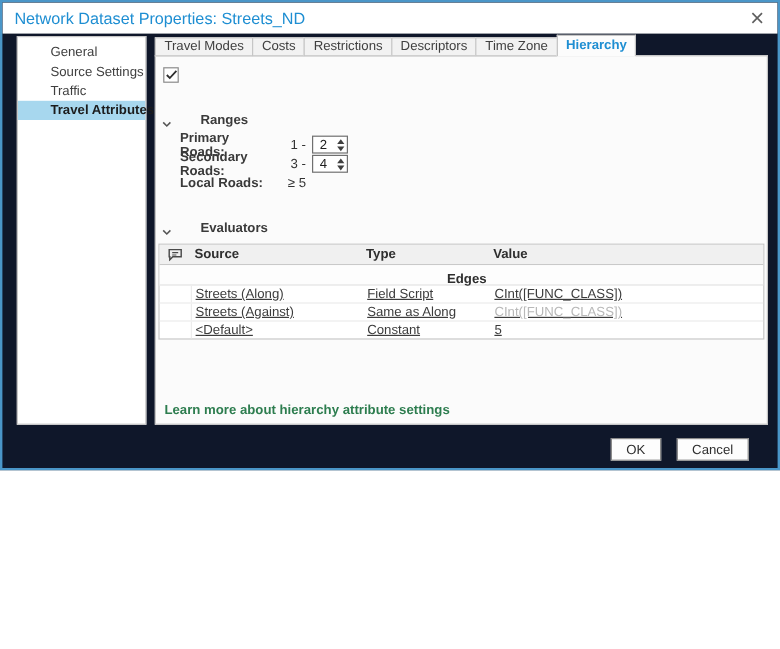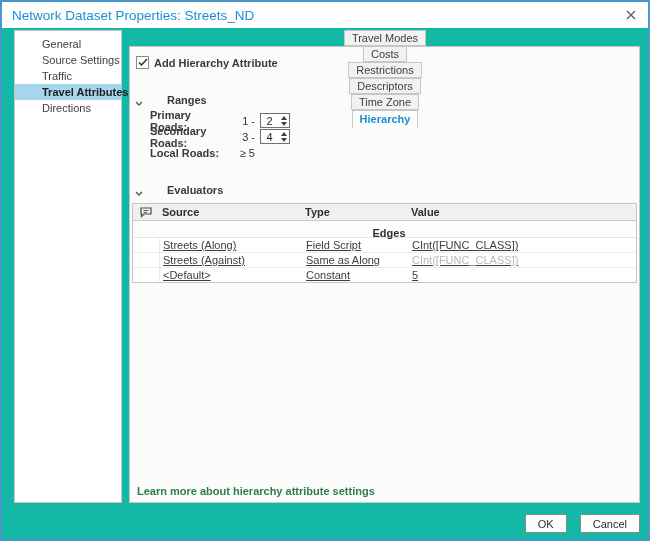--- a/index.html
+++ b/index.html
@@ -1,32 +1,32 @@
 <!DOCTYPE html>
 <html><head>
 <meta charset="utf-8">
 <style>
   html,body{margin:0;padding:0;background:#fff;}
   .dialog{
-    position:relative;box-sizing:border-box;width:650px;height:541px;
-    border:2px solid #4a96c8;background:#14b8a6;overflow:hidden;
+    position:relative;box-sizing:border-box;width:650px;height:392px;
+    border:2px solid #4a96c8;background:#0f172a;overflow:hidden;
     font-family:"Liberation Sans",sans-serif;font-size:11px;color:#404040;
   }
   
   .titlebar{height:26px;background:#ffffff;display:flex;align-items:center;padding:0 10px;}
   .title{color:#1e8ed2;font-size:13.5px;}
   .close{margin-left:auto;cursor:default;display:flex;align-items:center;padding:2px;}
   
   .body{position:absolute;top:28px;left:12px;right:8px;bottom:36px;display:flex;}
   .sidebar{width:108px;flex:none;background:#fff;border:1px solid #c6c6c6;padding-top:5px;box-sizing:border-box;}
   .s-item{height:16px;line-height:16px;padding-left:27px;color:#404040;white-space:nowrap;}
   .s-item.selected{background:#a7d7ee;font-weight:bold;color:#1c1c1c;}
   .content{flex:1;margin-left:7px;display:flex;flex-direction:column;min-width:0;}
   
-  .tabstrip{display:flex;align-items:center;height:17px;position:relative;z-index:2;flex-direction:column;}
+  .tabstrip{display:flex;align-items:flex-end;height:17px;position:relative;z-index:2;}
   .tab{height:14px;line-height:14px;padding:0 7px;background:#f2f2f2;border:1px solid #c6c6c6;
        margin-right:-1px;color:#404040;white-space:nowrap;}
   .tab.active{background:#fcfcfc;color:#1e8ed2;font-weight:bold;height:16px;line-height:16px;border-bottom:1px solid #fcfcfc;}
   .tabpanel{flex:1;background:#fbfbfb;border:1px solid #c6c6c6;margin-top:-1px;position:relative;padding-top:6px;box-sizing:border-box;}
   
   .check-row{display:flex;align-items:center;gap:5px;margin:2px 0 0 6px;height:15px;}
   .checkbox{width:13px;height:13px;box-sizing:border-box;background:#fff;border:1px solid #8a8a8a;
             display:inline-flex;align-items:center;justify-content:center;}
   .check-label{font-weight:bold;color:#3a3a3a;}
   
@@ -51,21 +51,21 @@
   .col-type{width:106px;flex:none;}
   .col-value{flex:1;min-width:0;}
   .group-row{height:16px;border-bottom:1px solid #e3e3e3;font-weight:bold;color:#2e2e2e;padding-left:9px;gap:6px;background:#fdfdfd;flex-direction:column;}
   .data-row{height:14px;border-bottom:1px solid #ececec;color:#3c3c3c;text-decoration:underline;}
   .data-row:last-child{border-bottom:none;}
   .data-row .col-icon{border-right:1px solid #ececec;}
   .muted{color:#b8b8b8;}
   
   .learn-link{position:absolute;left:7px;bottom:5px;color:#2d7d4f;font-weight:bold;text-decoration:none;cursor:pointer;}
   
-  .btnbar{position:absolute;right:8px;bottom:6px;display:flex;gap:13px;}
+  .btnbar{position:absolute;right:24px;bottom:6px;display:flex;gap:13px;}
   .btn{min-width:42px;height:19px;box-sizing:border-box;border:1px solid #8a8a8a;background:#fdfdfd;
        font-family:"Liberation Sans",sans-serif;font-size:11px;color:#2e2e2e;padding:0 12px;}
   svg{display:block;}
 </style>
 </head>
 <body>
 
 <div class="dialog">
 
   <div class="titlebar">
@@ -77,21 +77,20 @@
     </span>
   </div>
 
   <div class="body">
 
     <div class="sidebar">
       <div class="s-item">General</div>
       <div class="s-item">Source Settings</div>
       <div class="s-item">Traffic</div>
       <div class="s-item selected">Travel Attributes</div>
-      <div class="s-item">Directions</div>
     </div>
 
     <div class="content">
 
       <div class="tabstrip">
         <div class="tab">Travel Modes</div>
         <div class="tab">Costs</div>
         <div class="tab">Restrictions</div>
         <div class="tab">Descriptors</div>
         <div class="tab">Time Zone</div>
@@ -99,21 +98,20 @@
       </div>
 
       <div class="tabpanel">
 
         <div class="check-row">
           <span class="checkbox">
             <svg width="10" height="9" viewBox="0 0 10 9">
                 <path d="M1 4.5 L3.5 7 L9 1" stroke="#2f2f2f" stroke-width="1.5" fill="none"></path>
               </svg>
           </span>
-          <span class="check-label">Add Hierarchy Attribute</span>
         </div>
 
         <div class="section-hdr">
           <svg width="8" height="5" viewBox="0 0 8 5">
               <path d="M1 1 L4 4 L7 1" stroke="#555" stroke-width="1.3" fill="none"></path>
             </svg>
           <span>Ranges</span>
         </div>
 
         <div class="ranges">

